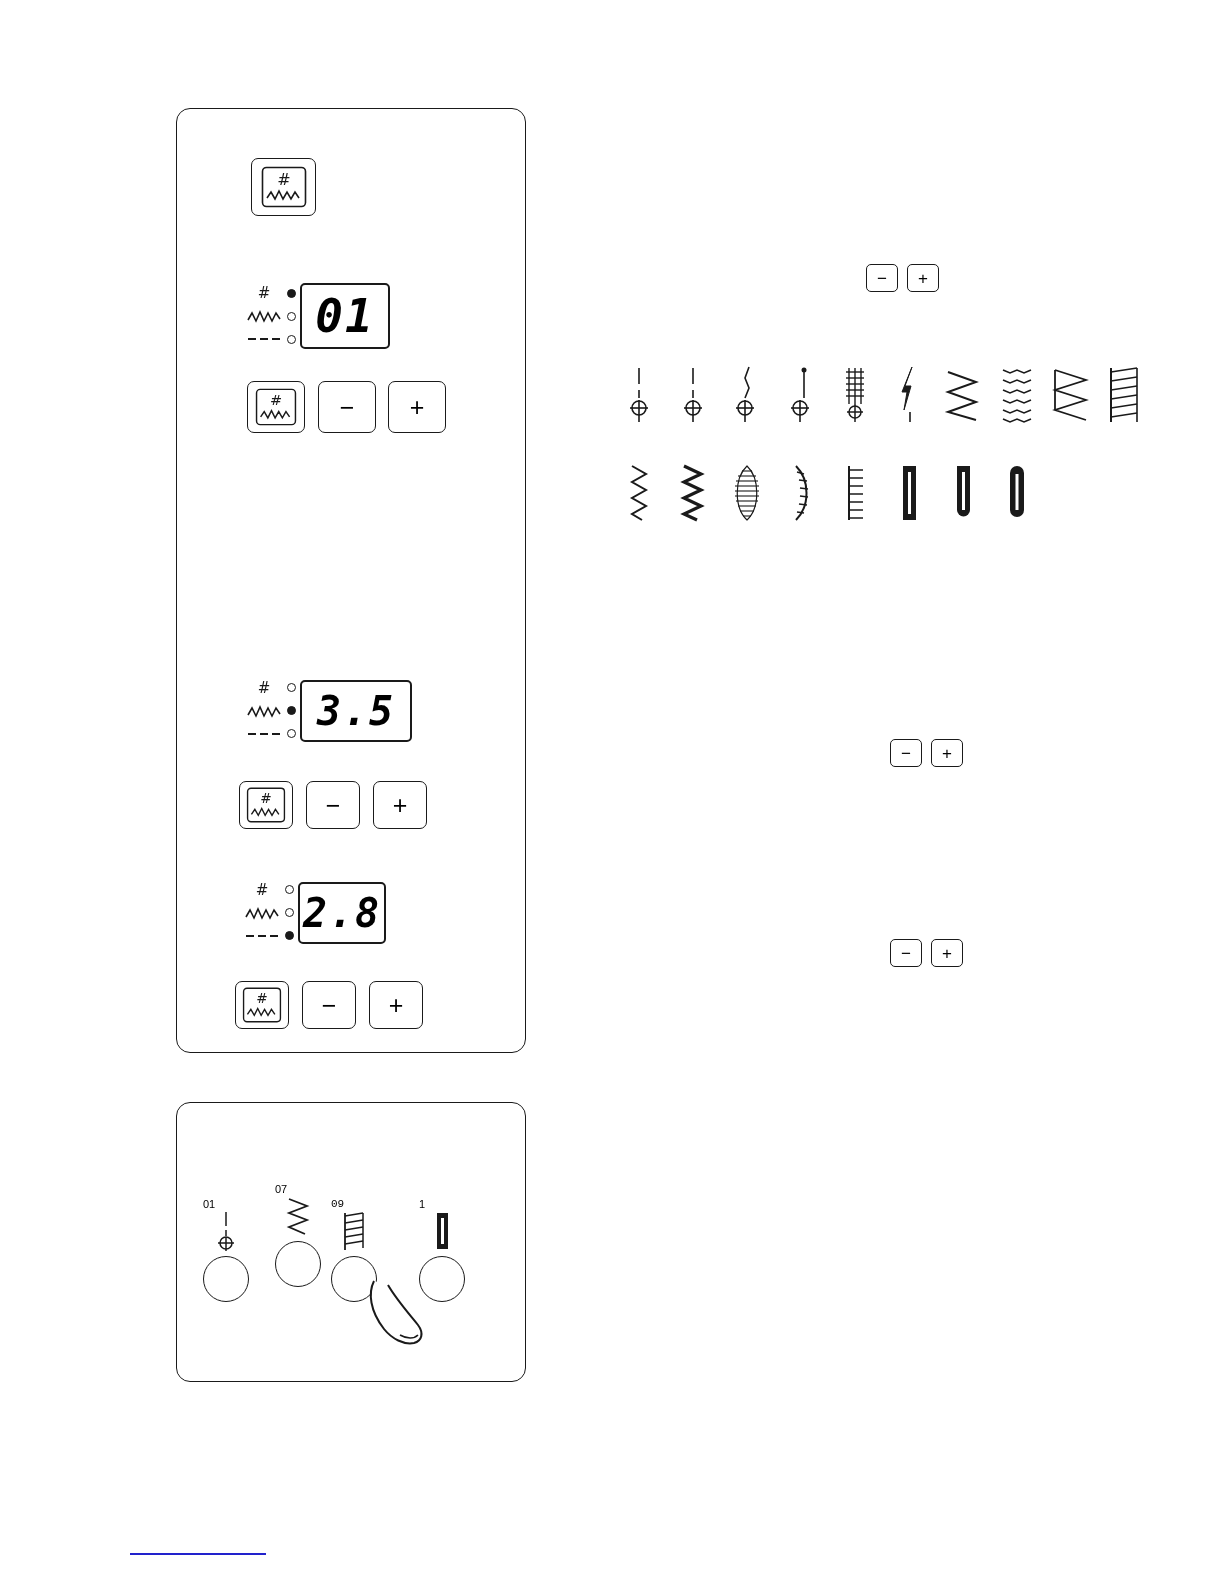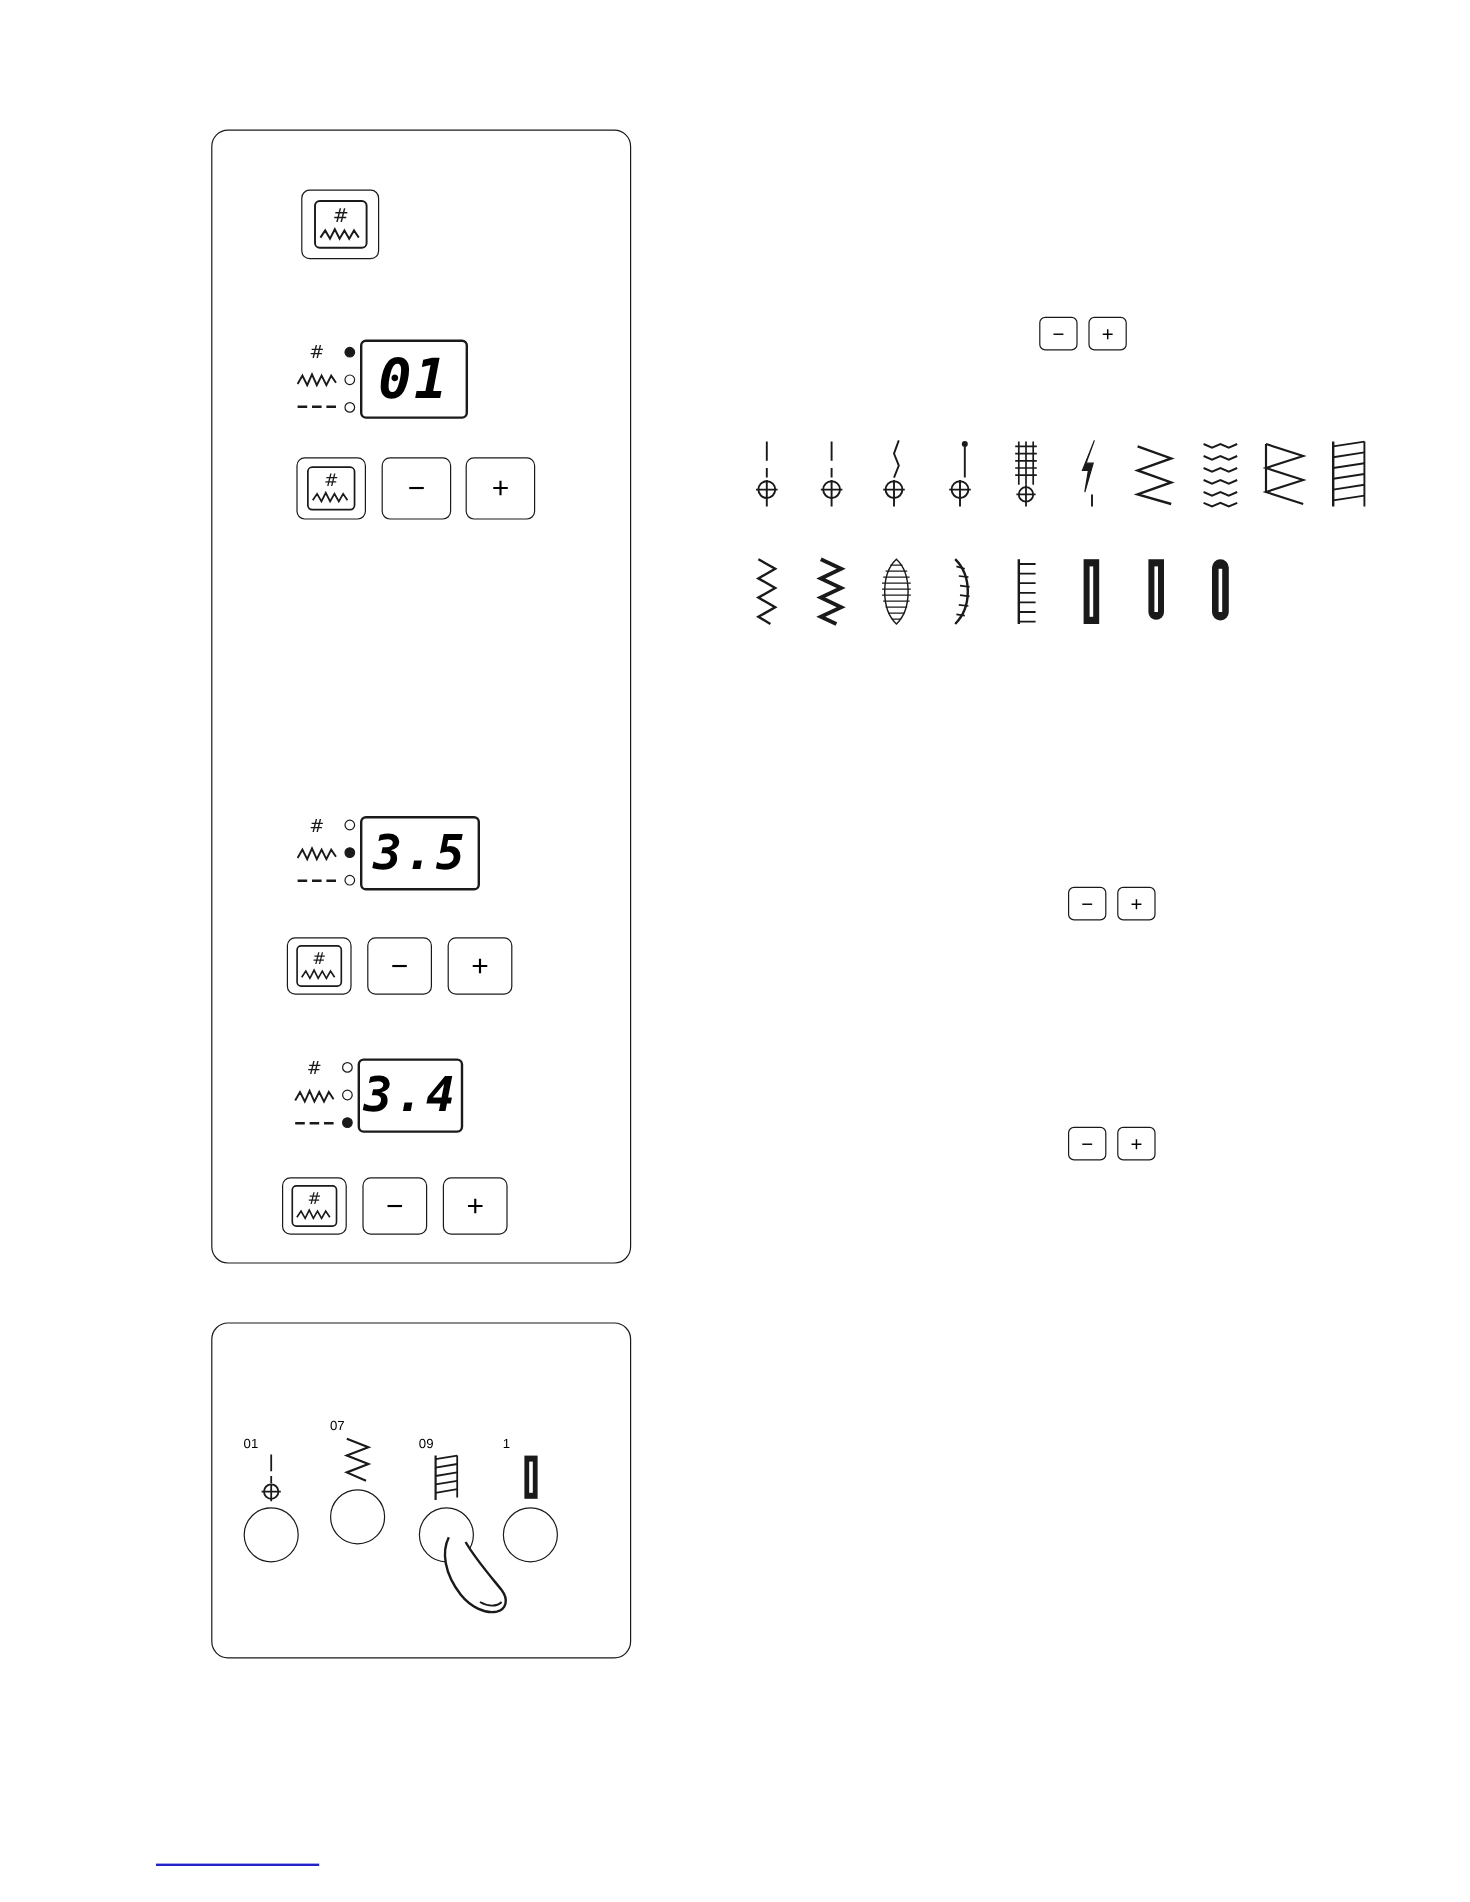--- a/index.html
+++ b/index.html
@@ -255,21 +255,21 @@
         <span class="glyph">
           <svg width="34" height="10" viewBox="0 0 34 10">
               <line x1="1" y1="5" x2="9" y2="5" stroke="#1a1a1a" stroke-width="2"></line>
               <line x1="13" y1="5" x2="21" y2="5" stroke="#1a1a1a" stroke-width="2"></line>
               <line x1="25" y1="5" x2="33" y2="5" stroke="#1a1a1a" stroke-width="2"></line>
             </svg>
         </span>
         <span class="dot"></span>
       </div>
     </div>
-    <div class="lcd-screen" style="width:100px; height:62px;">
+    <div class="lcd-screen" style="width:112px; height:62px;">
       <span class="lcd-digits" style="font-size:40px;">3.5</span>
     </div>
   </div>
 
   <div class="key" style="left:62px; top:672px; width:54px; height:48px;">
     <svg width="40" height="36" viewBox="0 0 46 42">
       <rect x="1.5" y="1.5" width="43" height="39" rx="4" fill="none" stroke="#1a1a1a" stroke-width="1.6"></rect>
       <text x="23" y="19" font-family="DejaVu Sans, sans-serif" font-size="16" text-anchor="middle" fill="#1a1a1a">#</text>
       <polyline points="6,32 10,26 14,33 18,25 22,33 26,26 30,33 34,26 38,32" fill="none" stroke="#1a1a1a" stroke-width="1.6"></polyline>
     </svg>
@@ -304,21 +304,21 @@
           <svg width="34" height="10" viewBox="0 0 34 10">
               <line x1="1" y1="5" x2="9" y2="5" stroke="#1a1a1a" stroke-width="2"></line>
               <line x1="13" y1="5" x2="21" y2="5" stroke="#1a1a1a" stroke-width="2"></line>
               <line x1="25" y1="5" x2="33" y2="5" stroke="#1a1a1a" stroke-width="2"></line>
             </svg>
         </span>
         <span class="dot on"></span>
       </div>
     </div>
     <div class="lcd-screen" style="width:88px; height:62px;">
-      <span class="lcd-digits" style="font-size:40px;">3.4</span>
+      <span class="lcd-digits" style="font-size:40px;">2.8</span>
     </div>
   </div>
 
   <div class="key" style="left:58px; top:872px; width:54px; height:48px;">
     <svg width="40" height="36" viewBox="0 0 46 42">
       <rect x="1.5" y="1.5" width="43" height="39" rx="4" fill="none" stroke="#1a1a1a" stroke-width="1.6"></rect>
       <text x="23" y="19" font-family="DejaVu Sans, sans-serif" font-size="16" text-anchor="middle" fill="#1a1a1a">#</text>
       <polyline points="6,32 10,26 14,33 18,25 22,33 26,26 30,33 34,26 38,32" fill="none" stroke="#1a1a1a" stroke-width="1.6"></polyline>
     </svg>
   </div>
@@ -567,21 +567,21 @@
   <div class="btn-col" style="left:86px; top:80px;">
     <div class="num">07</div>
     <div class="pat">
       <svg width="28" height="42" viewBox="0 0 28 42">
         <polyline points="5,4 23,11 5,18 23,25 5,32 21,39" fill="none" stroke="#1a1a1a" stroke-width="1.8"></polyline>
       </svg>
     </div>
     <div class="btn-circle"></div>
   </div>
 
-  <div class="btn-col" style="left:160px; top:95px;">
+  <div class="btn-col" style="left:142px; top:95px;font-family:Liberation Mono, monospace;">
     <div class="num">09</div>
     <div class="pat">
       <svg width="30" height="42" viewBox="0 0 30 42">
         <line x1="6" y1="3" x2="6" y2="40" stroke="#1a1a1a" stroke-width="1.8"></line>
         <g stroke="#1a1a1a" stroke-width="1.5">
           <line x1="6" y1="6" x2="24" y2="3"></line>
           <line x1="6" y1="13" x2="24" y2="10"></line>
           <line x1="6" y1="20" x2="24" y2="17"></line>
           <line x1="6" y1="27" x2="24" y2="24"></line>
           <line x1="6" y1="34" x2="24" y2="31"></line>

